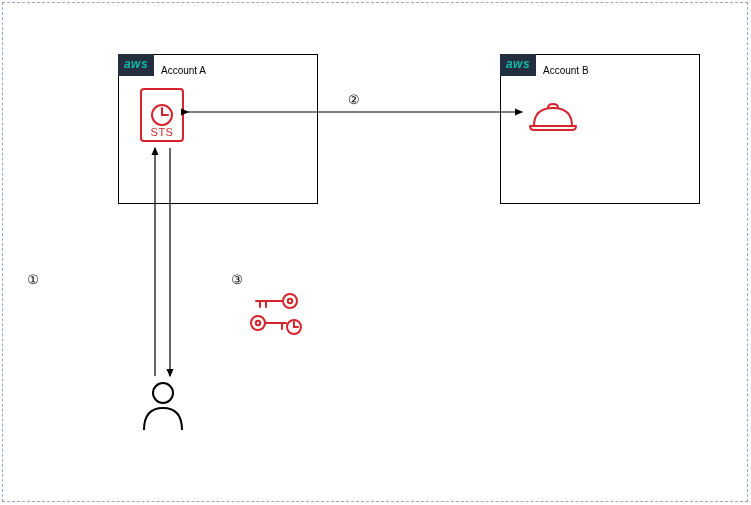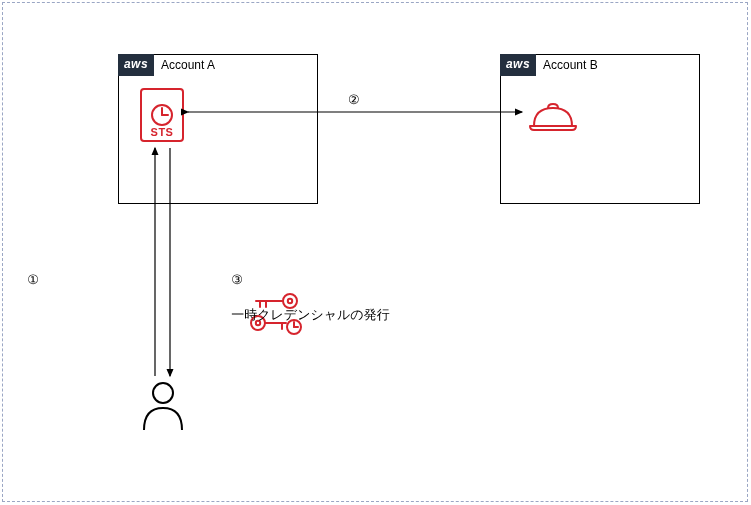--- a/index.html
+++ b/index.html
@@ -23,34 +23,34 @@
     position: absolute;
     border: 1px solid #000;
     box-sizing: border-box;
     background: #fff;
   }
   .aws-badge {
     position: absolute;
     left: -1px; top: -1px;
     width: 36px; height: 22px;
     background: #232f3e;
-    color: #ffffff;
+    color: #14b8a6;
     font-weight: 700;
     font-size: 12px;
     letter-spacing: 0.5px;
     display: flex;
     align-items: center;
     justify-content: center;
     font-style: italic;
   }
   .aws-badge span { transform: translateY(-1px); }
   .account-title {
     position: absolute;
-    left: 42px; top: 3px;
-    font-size: 12px;
+    left: 42px; top: 10px;
+    font-size: 10px;
   }
   .text-block {
     position: absolute;
     font-size: 13px;
     line-height: 1.35;
     white-space: pre;
   }
   svg.arrows {
     position: absolute;
     left: 0; top: 0;
@@ -66,21 +66,21 @@
     display: flex;
     flex-direction: column;
     align-items: center;
     justify-content: flex-end;
     padding-bottom: 2px;
     background: #fff;
   }
   .sts-label {
     color: #d6242d;
     font-size: 11px;
-    font-weight: 700;
+    font-weight: 400;
     letter-spacing: 0.5px;
     margin-top: -2px;
   }
   .step-num {
     position: absolute;
     font-size: 13px;
   }
 </style>
 </head>
 <body>
@@ -153,14 +153,13 @@
 </svg>
 
 <div class="text-block" style="left:20px; top:253px;">
   <span>①</span><br>
 </div>
 
 <div class="step-num" style="left:348px; top:92px;">②</div>
 
 <div class="text-block" style="left:224px; top:253px;">
   <span>③</span><br>
-  <span>一時クレデンシャルの発行</span>
 </div>
 
 </body></html>

